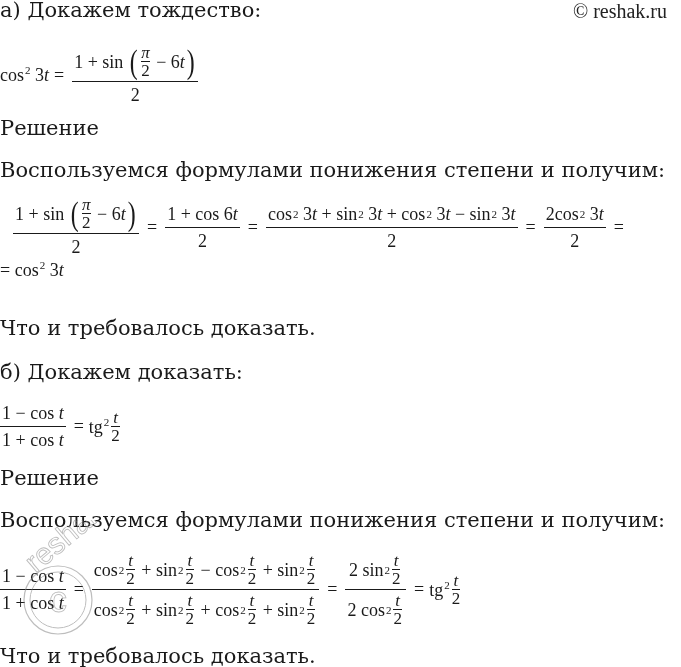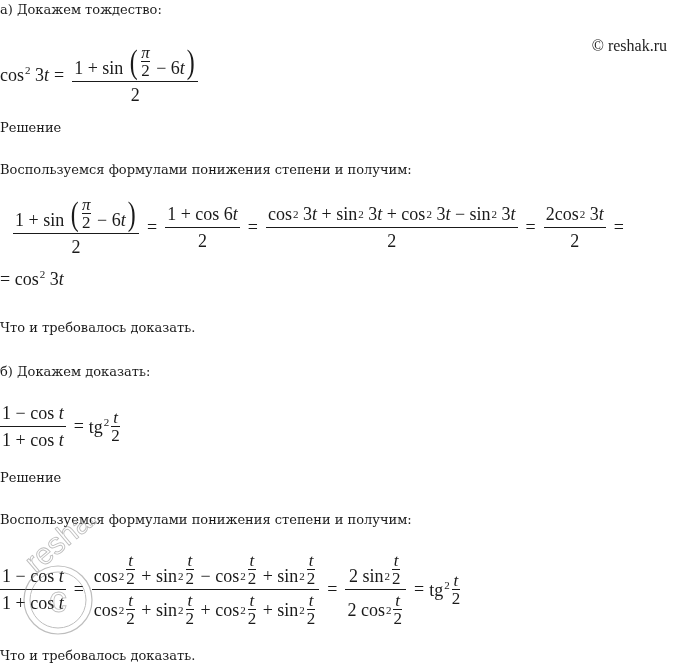--- a/index.html
+++ b/index.html
@@ -2,26 +2,26 @@
 <html><head>
   <meta charset="utf-8">
   <style>
     html, body { margin: 0; padding: 0; background: #ffffff; }
     body {
       width: 681px; height: 667px; position: relative; overflow: hidden;
       font-family: "DejaVu Serif", "Liberation Serif", serif;
       color: #1a1a1a;
     }
     .abs { position: absolute; white-space: nowrap; }
-    .txt { font-size: 13px; line-height: 20px; }
-    .copyright { font-family: "Liberation Serif", serif; font-size: 16px; color: #222; margin-top: 37px; }
+    .txt { font-size: 21px; line-height: 20px; }
+    .copyright { font-family: "Liberation Serif", serif; font-size: 20px; color: #222; }
     .math { font-family: "Liberation Serif", "DejaVu Serif", serif; font-size: 18px; display: inline-flex; align-items: center; }
     .math i { font-style: italic; }
     .frac { display: inline-flex; flex-direction: column; align-items: center; vertical-align: middle; margin: 0 3px; }
-    .frac > .num { padding: 0 2px 2px 2px; line-height: 22px; display: inline-flex; align-items: flex-end; }
+    .frac > .num { padding: 0 2px 2px 2px; line-height: 22px; display: inline-flex; align-items: center; }
     .frac > .den { padding: 2px 2px 0 2px; line-height: 22px; border-top: 1.3px solid #1a1a1a; align-self: stretch; text-align: center; display: flex; justify-content: center; align-items: center; }
     .sfrac { display: inline-flex; flex-direction: column; align-items: center; vertical-align: middle; margin: 0 2px; font-size: 17px; }
     .sfrac > span { line-height: 17px; }
     .sfrac > .sden { border-top: 1.2px solid #1a1a1a; align-self: stretch; text-align: center; }
     .paren { font-size: 34px; line-height: 34px; transform: scaleX(0.7); display: inline-block; }
     .op { margin: 0 5px; }
     sup { font-size: 11px; vertical-align: 7px; margin-left: 1px; }
     .watermark {
       position: absolute; left: 18px; top: 520px; width: 120px; height: 120px;
       pointer-events: none; opacity: 0.55;
@@ -70,21 +70,21 @@
     <span class="den">2</span>
   </span>
   <span class="op">=</span>
   <span class="frac">
     <span class="num">2cos<sup>2</sup>&nbsp;3<i>t</i></span>
     <span class="den">2</span>
   </span>
   <span class="op">=</span>
 </div>
 
-<div class="abs math" style="left:0; top:268px;">
+<div class="abs math" style="left:0; top:259px;">
   <span>=&nbsp;cos<sup>2</sup>&nbsp;3<i>t</i></span>
 </div>
 
 <div class="abs txt" style="left:0; top:318px;">Что и требовалось доказать.</div>
 
 <div class="abs txt" style="left:0; top:362px;">б) Докажем доказать:</div>
 
 <div class="abs math" style="left:0; top:402px;">
   <span class="frac" style="margin-left:0">
     <span class="num">1 − cos <i>&nbsp;t</i></span>

